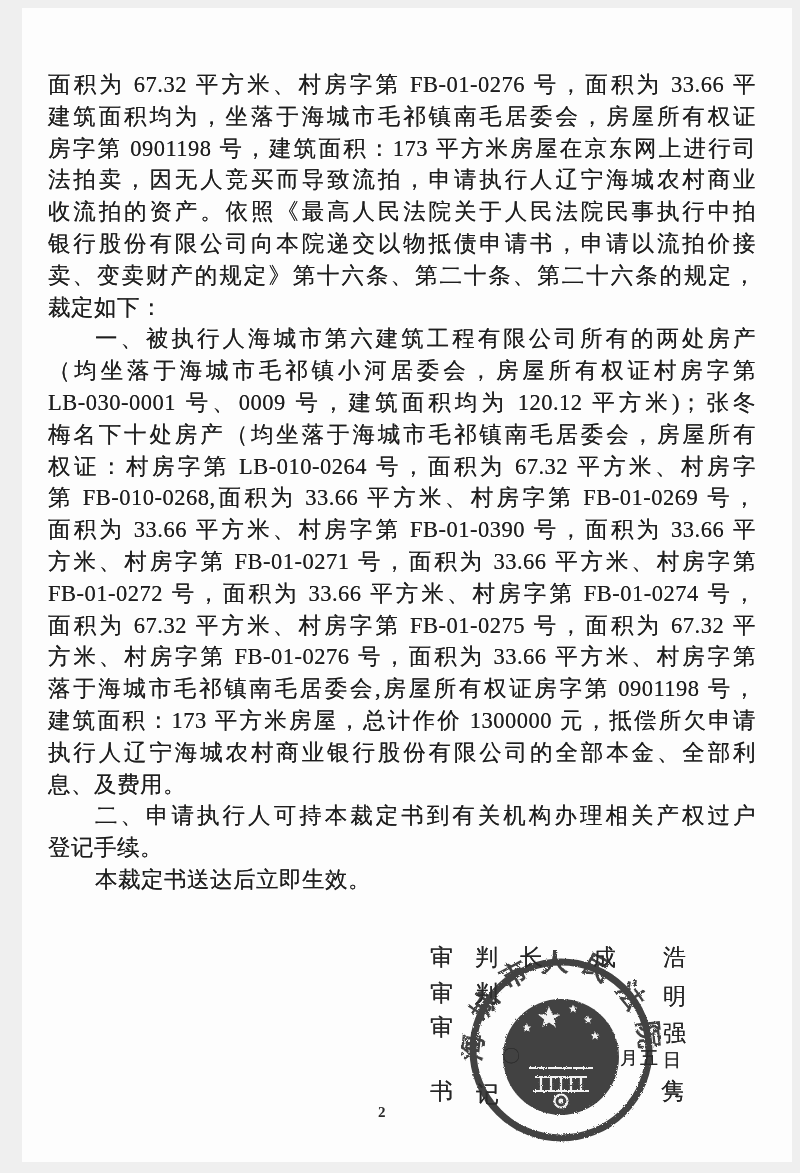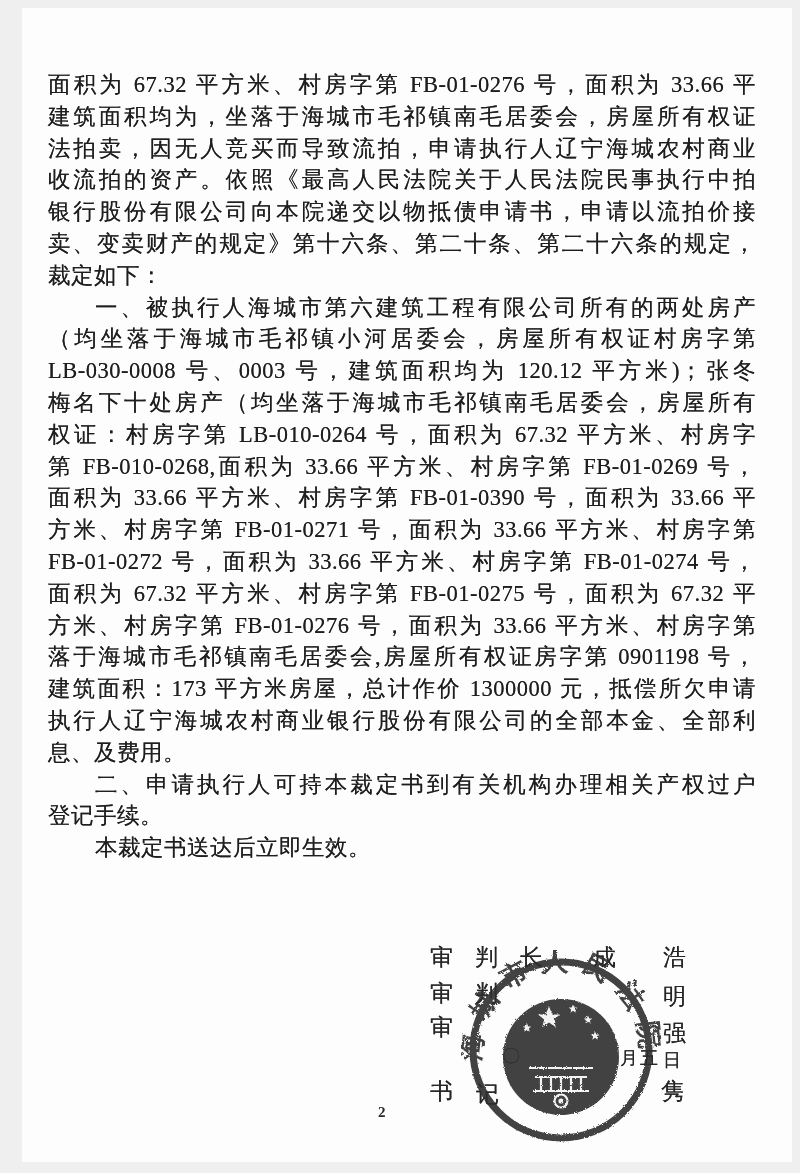--- a/index.html
+++ b/index.html
@@ -40,28 +40,29 @@
 </head>
 <body>
 
 <div id="app">
   <div id="paper"></div>
 
   <div id="body-text">
 
   <div class="line">面积为 67.32 平方米、村房字第 FB-01-0276 号，面积为 33.66 平</div>
       <div class="line">建筑面积均为，坐落于海城市毛祁镇南毛居委会，房屋所有权证</div>
+      <div class="line">房字第 0901198 号，建筑面积：173 平方米房屋在京东网上进行司</div>
       <div class="line">法拍卖，因无人竞买而导致流拍，申请执行人辽宁海城农村商业</div>
       <div class="line">收流拍的资产。依照《最高人民法院关于人民法院民事执行中拍</div>
       <div class="line">银行股份有限公司向本院递交以物抵债申请书，申请以流拍价接</div>
       <div class="line">卖、变卖财产的规定》第十六条、第二十条、第二十六条的规定，</div>
       <div class="line no-justify">裁定如下：</div>
       <div class="line indent">一、被执行人海城市第六建筑工程有限公司所有的两处房产</div>
       <div class="line">（均坐落于海城市毛祁镇小河居委会，房屋所有权证村房字第</div>
-      <div class="line">LB-030-0008 号、0003 号，建筑面积均为 120.12 平方米)；张冬</div>
+      <div class="line">LB-030-0001 号、0009 号，建筑面积均为 120.12 平方米)；张冬</div>
       <div class="line">梅名下十处房产（均坐落于海城市毛祁镇南毛居委会，房屋所有</div>
       <div class="line">权证：村房字第 LB-010-0264 号，面积为 67.32 平方米、村房字</div>
       <div class="line">第 FB-010-0268,面积为 33.66 平方米、村房字第 FB-01-0269 号，</div>
       <div class="line">面积为 33.66 平方米、村房字第 FB-01-0390 号，面积为 33.66 平</div>
       <div class="line">方米、村房字第 FB-01-0271 号，面积为 33.66 平方米、村房字第</div>
       <div class="line">FB-01-0272 号，面积为 33.66 平方米、村房字第 FB-01-0274 号，</div>
       <div class="line">面积为 67.32 平方米、村房字第 FB-01-0275 号，面积为 67.32 平</div>
       <div class="line">方米、村房字第 FB-01-0276 号，面积为 33.66 平方米、村房字第</div>
       <div class="line">落于海城市毛祁镇南毛居委会,房屋所有权证房字第 0901198 号，</div>
       <div class="line">建筑面积：173 平方米房屋，总计作价 1300000 元，抵偿所欠申请</div>

